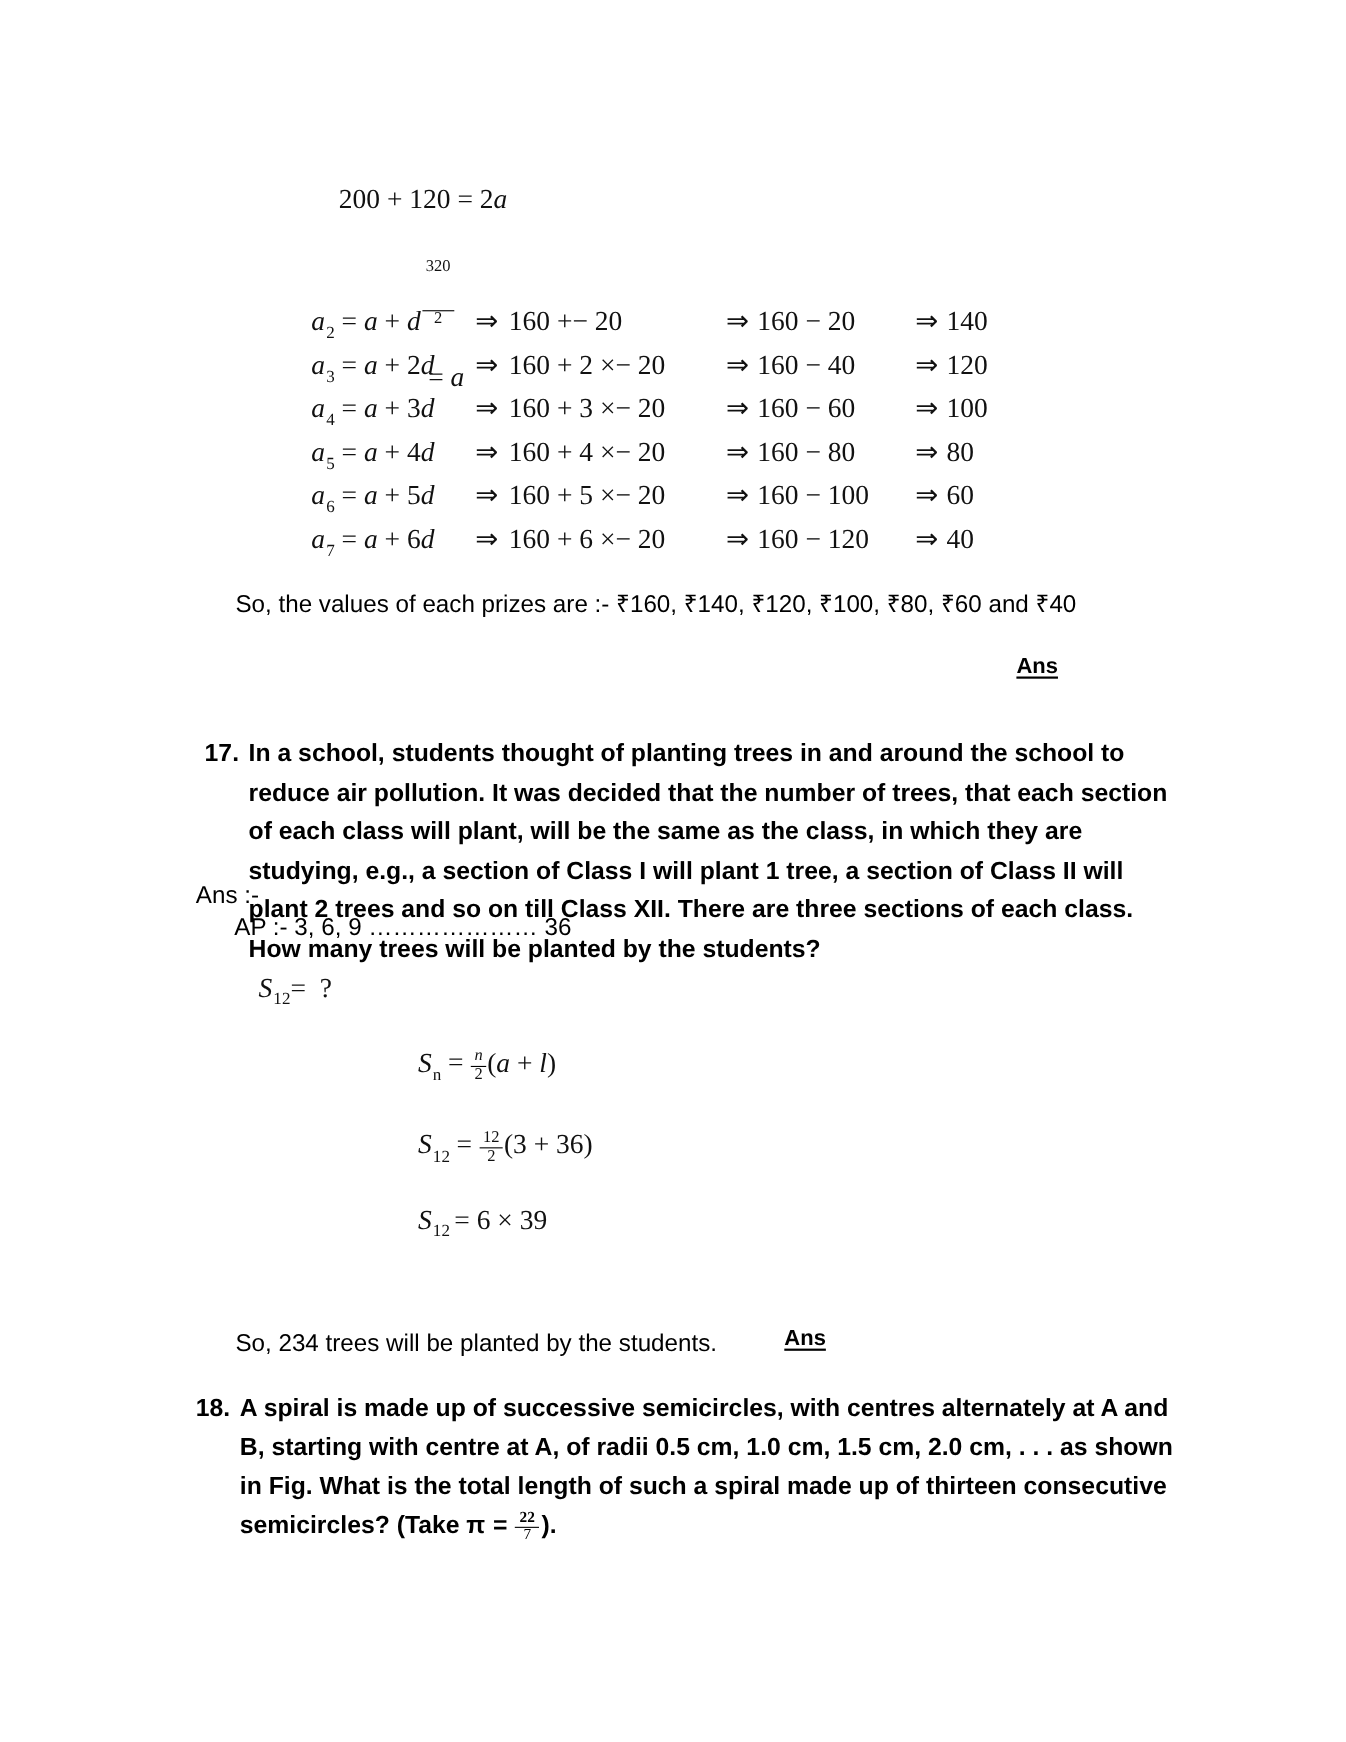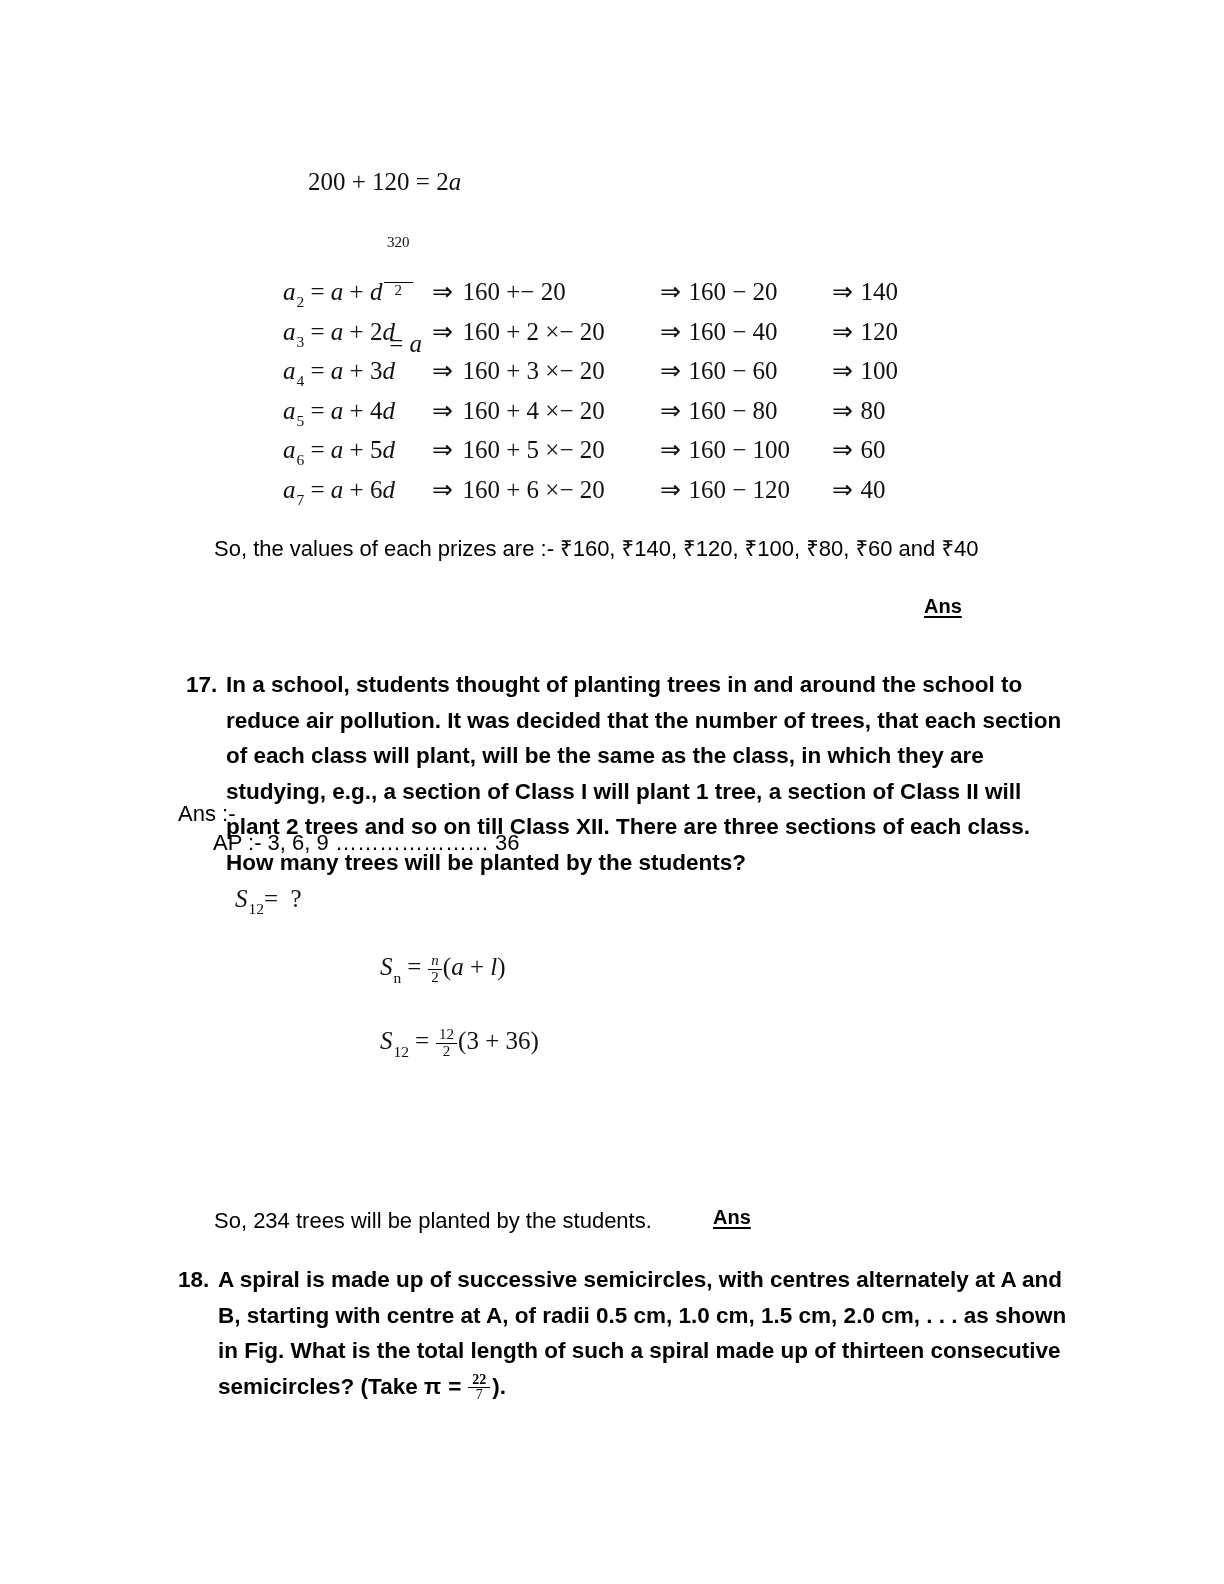--- a/index.html
+++ b/index.html
@@ -148,20 +148,23 @@
   </div>
 
   <div class="math" style="left:355px; top:925px;">
     <span class="mvar">S</span><span class="sub mvar">n</span><span style="margin:0 6px;">=</span><span class="frac"><span class="num mvar">n</span><span class="den">2</span></span><span>(<span class="mvar">a</span> + <span class="mvar">l</span>)</span>
   </div>
 
   <div class="math" style="left:355px; top:999px;">
     <span class="mvar">S</span><span class="sub">12</span><span style="margin:0 6px;">=</span><span class="frac"><span class="num">12</span><span class="den">2</span></span><span>(3 + 36)</span>
   </div>
 
+  <div class="math" style="left:355px; top:1068px;">
+    <span class="mvar">S</span><span class="sub">12</span><span style="margin-left:4px;">= 6 × 39</span>
+  </div>
 
 
   <div class="prose" style="left:214px; top:1206px;">So, 234 trees will be planted by the students.</div>
 
   <div class="ans" style="left:713px; top:1206px;">Ans</div>
 
   <div class="q" style="left:178px; top:1262px; width:890px;">
     <span class="qnum">18.</span>
     <span class="qbody"><span>A spiral is made up of successive semicircles, with centres alternately at A and B, starting with centre at A, of radii 0.5 cm, 1.0 cm, 1.5 cm, 2.0 cm, . . . as shown in Fig. What is the total length of such a spiral made up of thirteen consecutive semicircles? (Take </span><span>π</span><span style="margin:0 5px 0 7px;">=</span><span class="ifrac-bold"><span class="num">22</span><span class="den">7</span></span><span>).</span></span>
   </div>

